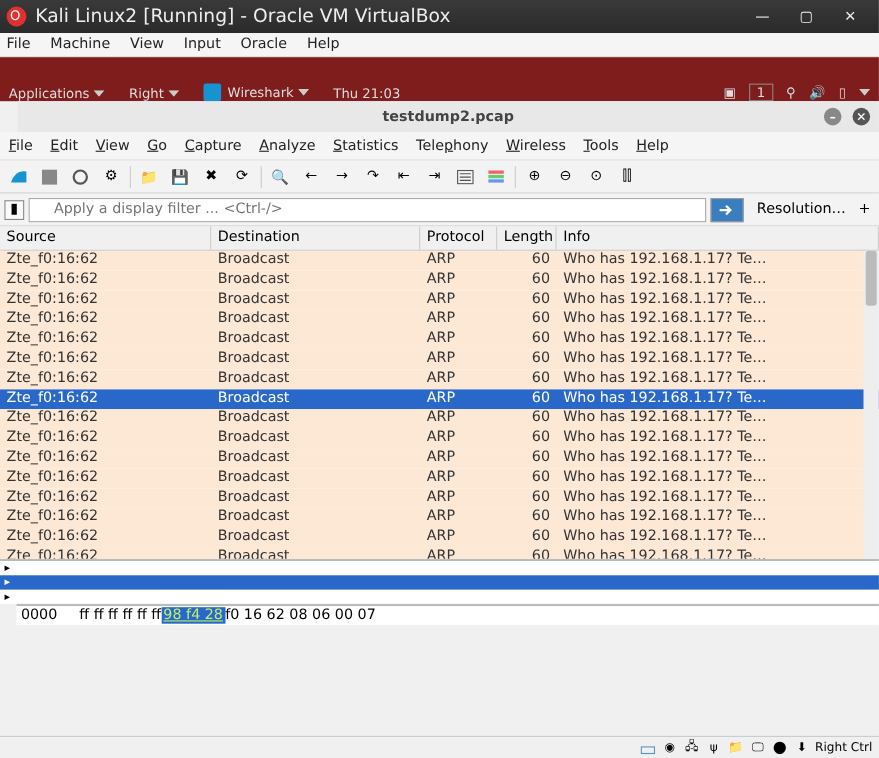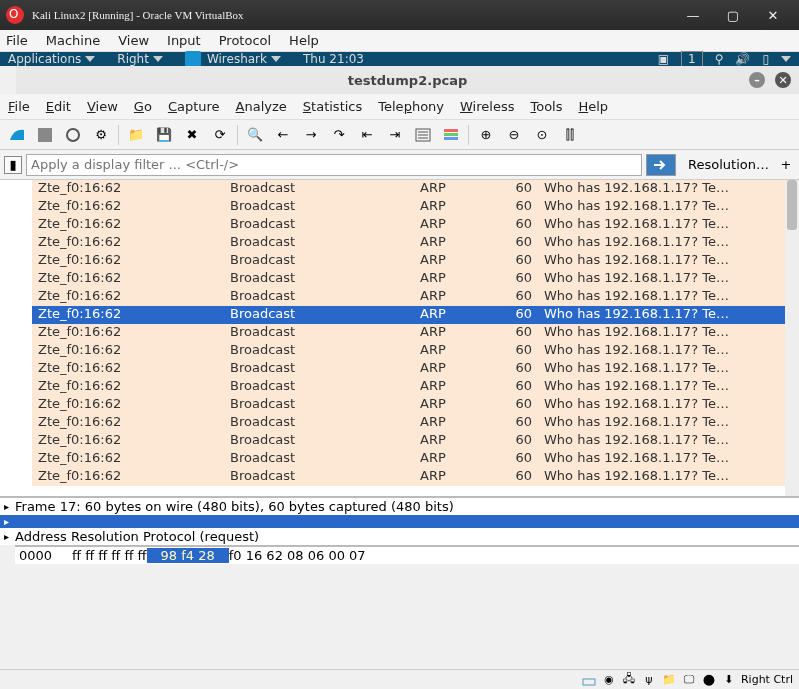--- a/index.html
+++ b/index.html
@@ -2,29 +2,29 @@
 <html><head>
 <meta charset="utf-8">
 <style>
 * { margin: 0; padding: 0; box-sizing: border-box; font-family: "DejaVu Sans", sans-serif; }
 body { width: 799px; height: 689px; background: #f0f0f0; overflow: hidden; font-size: 13px; }
 
 
 .vb-titlebar { height: 30px; background: linear-gradient(#3a3a3a,#2a2a2a); display: flex; align-items: center; padding: 0 6px; color: #eee; }
 .vb-titlebar .vb-logo { width:18px; height:18px; border-radius:50%; background:#e03030; margin-right:8px; position:relative; }
 .vb-titlebar .vb-logo::after { content:"O"; color:#fff; font-size:12px; position:absolute; left:3px; top:1px; }
-.vb-titlebar .vb-title { flex:1; font-size:11px;font-family:Liberation Serif, serif; }
+.vb-titlebar .vb-title { flex:1; font-size:17px; }
 .vb-titlebar .vb-btn { width:40px; height:30px; display:flex; align-items:center; justify-content:center; cursor:pointer; }
 
 
 .vb-menubar { height:22px; background:#f5f5f5; display:flex; align-items:center; padding:0 6px; font-size:13px; color:#222; border-bottom:1px solid #ddd; }
 .vb-menubar span { margin-right:18px; cursor:pointer; }
 
 
-.gnome-bar { height:14px; background:#0c4a6e; color:#ddd; display:flex; align-items:center; padding:0 8px; font-size:12px; }
+.gnome-bar { height:40px; background:#7f1d1d; color:#ddd; display:flex; align-items:flex-end; padding:0 8px; font-size:12px; }
 .gnome-bar .gb-item { margin-right:22px; display:flex; align-items:center; }
 .gnome-bar .gb-item svg { margin-left:4px; }
 .gnome-bar .gb-spacer { flex:1; }
 .gnome-bar .gb-wsicon { width:16px;height:16px; background:#1793d1; border-radius:2px; margin-right:6px; }
 .gnome-bar .gb-right { display:flex; align-items:center; gap:12px; }
 .gnome-bar .gb-num { border:1px solid #888; padding:0 6px; }
 
 
 .ws-title { height:28px; background:#e8e8e8; display:flex; align-items:center; justify-content:center; font-weight:bold; color:#444; position:relative;margin-left:16px; }
 .ws-title .ws-winbtns { position:absolute; right:8px; display:flex; gap:10px; }
@@ -36,50 +36,50 @@
 .ws-menubar span u { text-decoration:underline; }
 
 
 .ws-toolbar { height:30px; background:#f3f3f3; display:flex; align-items:center; padding:0 4px; gap:2px; border-bottom:1px solid #ccc; }
 .ws-toolbar .tb-btn { width:26px; height:24px; display:flex; align-items:center; justify-content:center; cursor:pointer; }
 .ws-toolbar .tb-sep { width:1px; height:20px; background:#ccc; margin:0 2px; }
 
 
 .ws-filterbar { height:30px; background:#f3f3f3; display:flex; align-items:center; padding:0 4px; border-bottom:1px solid #ccc; }
 .ws-filterbar .fb-icon { width:18px; height:18px; border:1px solid #888; background:#fafafa; margin-right:4px; display:flex;align-items:center;justify-content:center; }
-.ws-filterbar input { flex:1; height:22px; border:1px solid #aaa; padding:0 4px; font-size:13px; color:#888; }
+.ws-filterbar input { flex:1; height:22px; border:1px solid #aaa; padding:0 22px; font-size:13px; color:#888; }
 .ws-filterbar .fb-go { width:30px; height:22px; background:#3b7ec0; display:flex; align-items:center; justify-content:center; margin:0 4px; border:1px solid #999;}
 .ws-filterbar .fb-expr { padding:0 8px; cursor:pointer; }
 .ws-filterbar .fb-plus { width:18px; text-align:center; cursor:pointer; }
 
 
 .pkt-table { background:#fff; font-family:"DejaVu Sans Mono","Courier New",monospace; font-size:13px; }
 .pkt-head { display:flex; height:22px; background:#f0f0f0; border-bottom:1px solid #ccc; }
 .pkt-head div { padding:2px 6px; border-right:1px solid #ccc; }
-.pkt-rows { height:316px; overflow:hidden; position:relative;padding-left:32px; }
+.pkt-rows { height:280px; overflow:hidden; position:relative; }
 .pkt-row { display:flex; height:18px; background:#fce8d5; color:#333; white-space:nowrap; }
 .pkt-row.sel { background:#2968c8; color:#fff; }
 .pkt-row div { padding:0 6px; overflow:hidden; }
 .col-src { width:192px; }
 .col-dst { width:190px; }
 .col-proto { width:70px; }
 .col-len { width:54px; text-align:right; }
 .col-info { flex:1; }
 .pkt-scroll { position:absolute; right:0; top:0; bottom:0; width:14px; background:#eee; }
 .pkt-scroll-thumb { position:absolute; left:2px; right:2px; top:0; height:50px; background:#bbb; border-radius:3px; }
 
 
 .details { background:#fff; font-family:monospace; font-size:13px; border-top:2px solid #bbb; }
 .details .d-row { display:flex; align-items:center; padding:1px 4px; }
 .details .d-row.sel { background:#2968c8; color:#fff; }
 .details .tri { margin-right:6px; font-size:10px; }
 
 
 .hexpane { background:#fff; font-family:monospace; font-size:13px; border-top:2px solid #bbb; padding:1px 4px; display:flex;margin-left:15px; }
-.hexpane .hx-sel { background:#2968c8; color:#fef9c3; padding:0 14px; }
+.hexpane .hx-sel { background:#2968c8; color:#bef264; padding:0 2px;text-decoration:underline; }
 
 
 .vb-status { position:absolute; bottom:0; left:0; right:0; height:20px; background:#f0f0f0; border-top:1px solid #ccc; display:flex; align-items:center; justify-content:flex-end; padding:0 6px; gap:4px; font-size:11px; }
 .vb-status .st-icon { width:16px; height:16px; display:flex; align-items:center; justify-content:center; }
 </style>
 </head>
 <body>
 
 <div class="vb-titlebar">
   <div class="vb-logo"></div>
@@ -87,21 +87,21 @@
   <div class="vb-btn">—</div>
   <div class="vb-btn">▢</div>
   <div class="vb-btn">✕</div>
 </div>
 
 <div class="vb-menubar">
   <span>File</span>
   <span>Machine</span>
   <span>View</span>
   <span>Input</span>
-  <span>Protocol</span>
+  <span>Oracle</span>
   <span>Help</span>
 </div>
 
 <div class="gnome-bar">
   <div class="gb-item">
       <span>Applications</span>
       <svg width="10" height="6">
         <path d="M0,0 L10,0 L5,6 Z" fill="#ccc"></path>
       </svg>
     </div>
@@ -211,20 +211,27 @@
   <div class="fb-go">
       <svg width="14" height="10">
         <path d="M0,5 L10,5 M6,1 L10,5 L6,9" stroke="#fff" fill="none" stroke-width="2"></path>
       </svg>
     </div>
   <div class="fb-expr">Resolution…</div>
   <div class="fb-plus">+</div>
 </div>
 
 <div class="pkt-table">
+  <div class="pkt-head">
+    <div class="col-src">Source</div>
+    <div class="col-dst">Destination</div>
+    <div class="col-proto">Protocol</div>
+    <div class="col-len">Length</div>
+    <div class="col-info">Info</div>
+  </div>
   <div class="pkt-rows" id="pkt-rows">
     <div class="pkt-row">
         <div class="col-src">Zte_f0:16:62</div>
         <div class="col-dst">Broadcast</div>
         <div class="col-proto">ARP</div>
         <div class="col-len">60</div>
         <div class="col-info">Who has 192.168.1.17? Te…</div>
       </div>
       <div class="pkt-row">
         <div class="col-src">Zte_f0:16:62</div>
@@ -340,28 +347,26 @@
       </div>
       <div class="pkt-scroll">
         <div class="pkt-scroll-thumb"></div>
       </div>
   </div>
 </div>
 
 <div class="details" id="details">
     <div class="d-row">
       <span class="tri">▸</span>
-      <span>Frame 17: 60 bytes on wire (480 bits), 60 bytes captured (480 bits)</span>
     </div>
     <div class="d-row sel">
       <span class="tri">▸</span>
     </div>
     <div class="d-row">
       <span class="tri">▸</span>
-      <span>Address Resolution Protocol (request)</span>
     </div>
   </div>
 
 <div class="hexpane">
   <span>0000</span>
   <span style="width:20px"></span>
   <span>ff ff ff ff ff ff </span>
   <span class="hx-sel">98 f4  28</span>
   <span> f0 16 62 08 06 00 07</span>
 </div>

